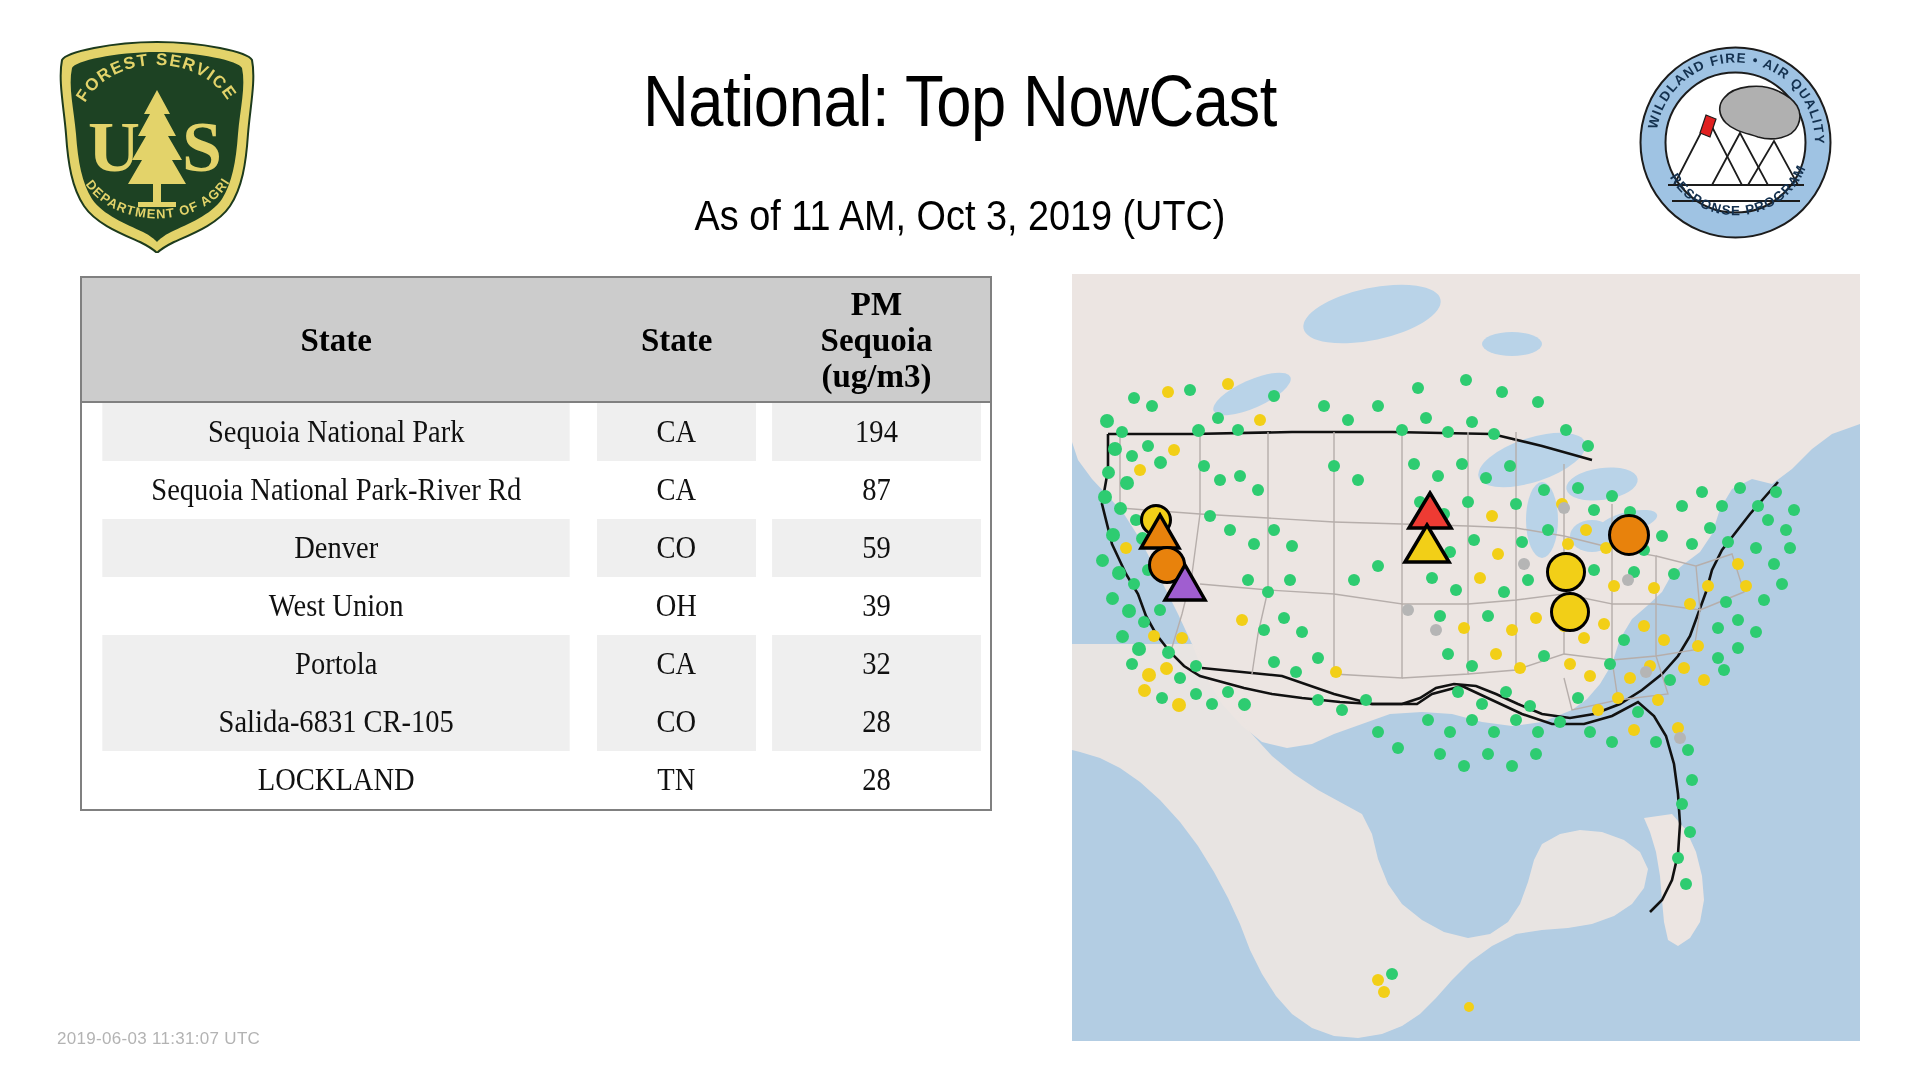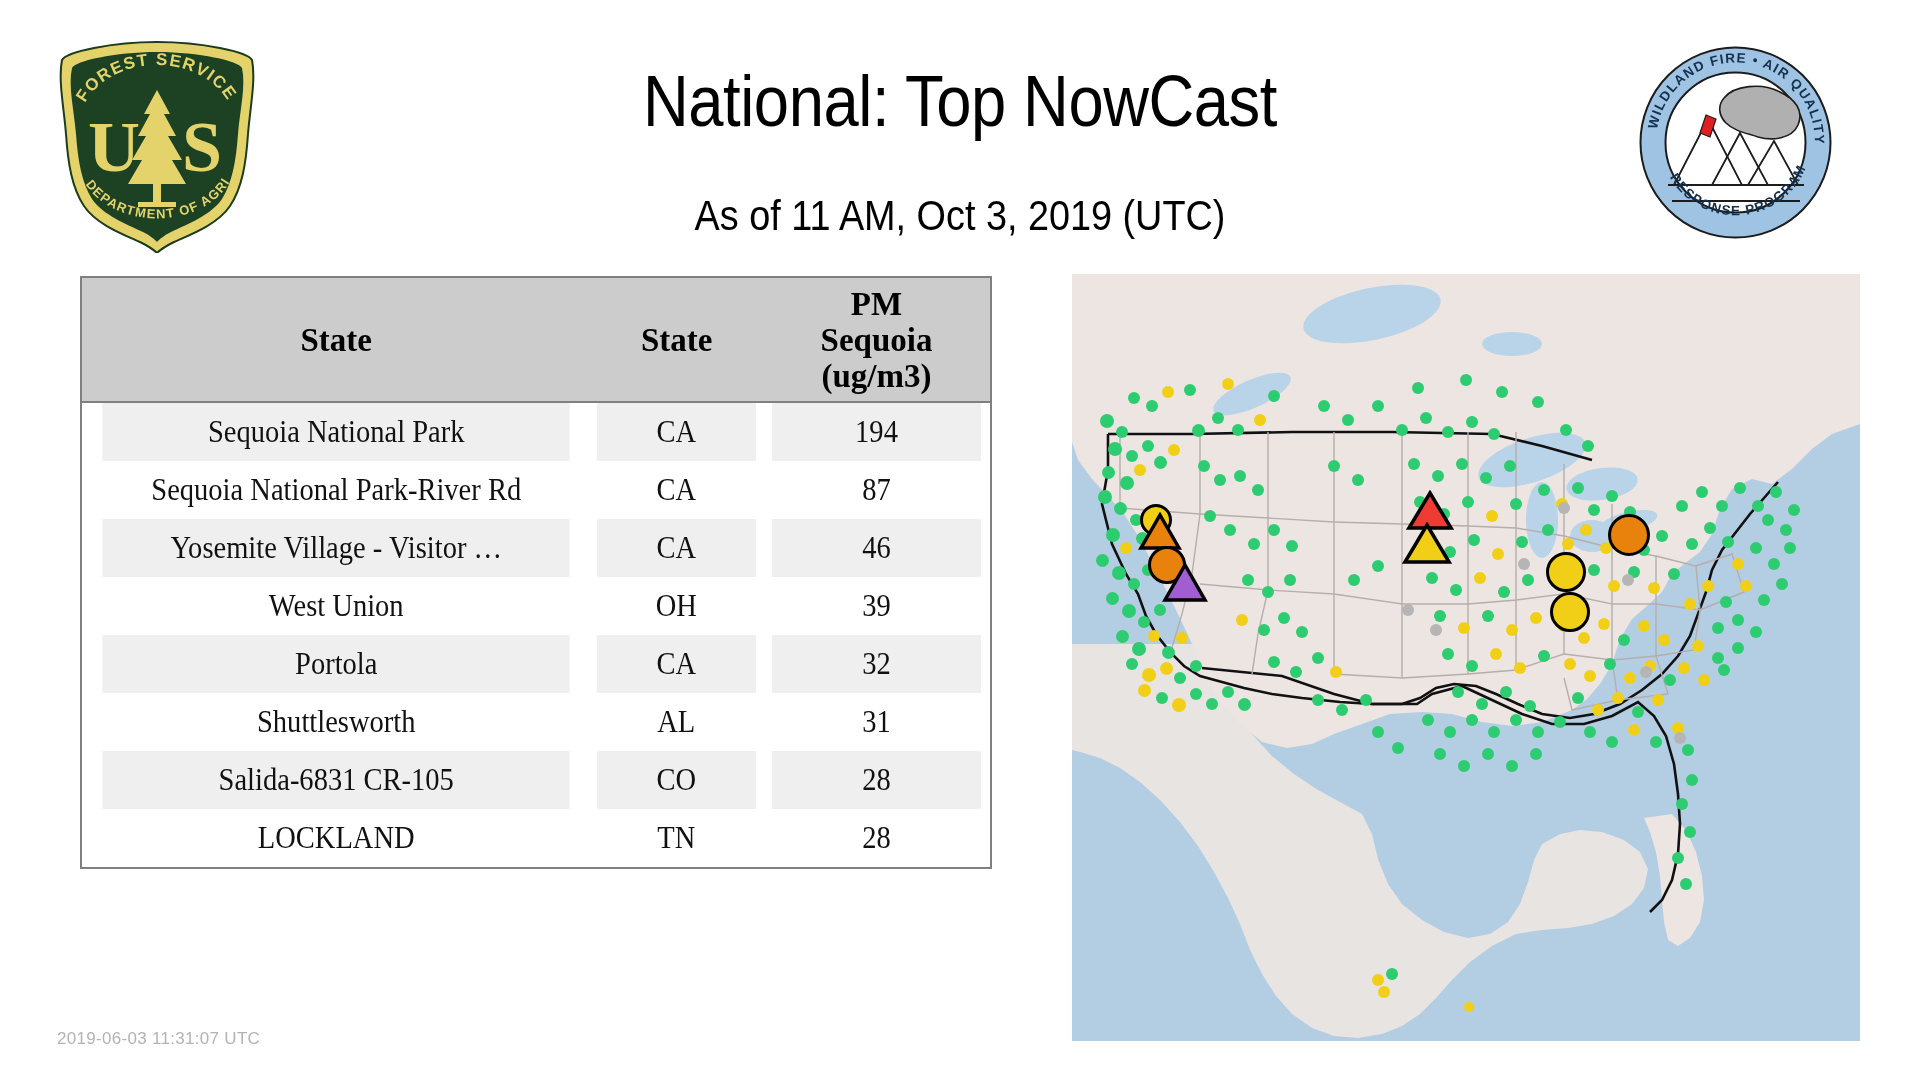--- a/index.html
+++ b/index.html
@@ -192,38 +192,33 @@
           <td>Sequoia National Park</td>
           <td>CA</td>
           <td>194</td>
         </tr>
         <tr class="even">
           <td>Sequoia National Park-River Rd</td>
           <td>CA</td>
           <td>87</td>
         </tr>
         <tr class="odd">
-          <td>Yosemite Village - Visitor …</td>
-          <td>CA</td>
-          <td>46</td>
+          <td>Denver</td>
+          <td>CO</td>
+          <td>59</td>
         </tr>
         <tr class="even">
           <td>West Union</td>
           <td>OH</td>
           <td>39</td>
         </tr>
         <tr class="odd">
           <td>Portola</td>
           <td>CA</td>
           <td>32</td>
-        </tr>
-        <tr class="even">
-          <td>Shuttlesworth</td>
-          <td>AL</td>
-          <td>31</td>
         </tr>
         <tr class="odd">
           <td>Salida-6831 CR-105</td>
           <td>CO</td>
           <td>28</td>
         </tr>
         <tr class="even">
           <td>LOCKLAND</td>
           <td>TN</td>
           <td>28</td>

